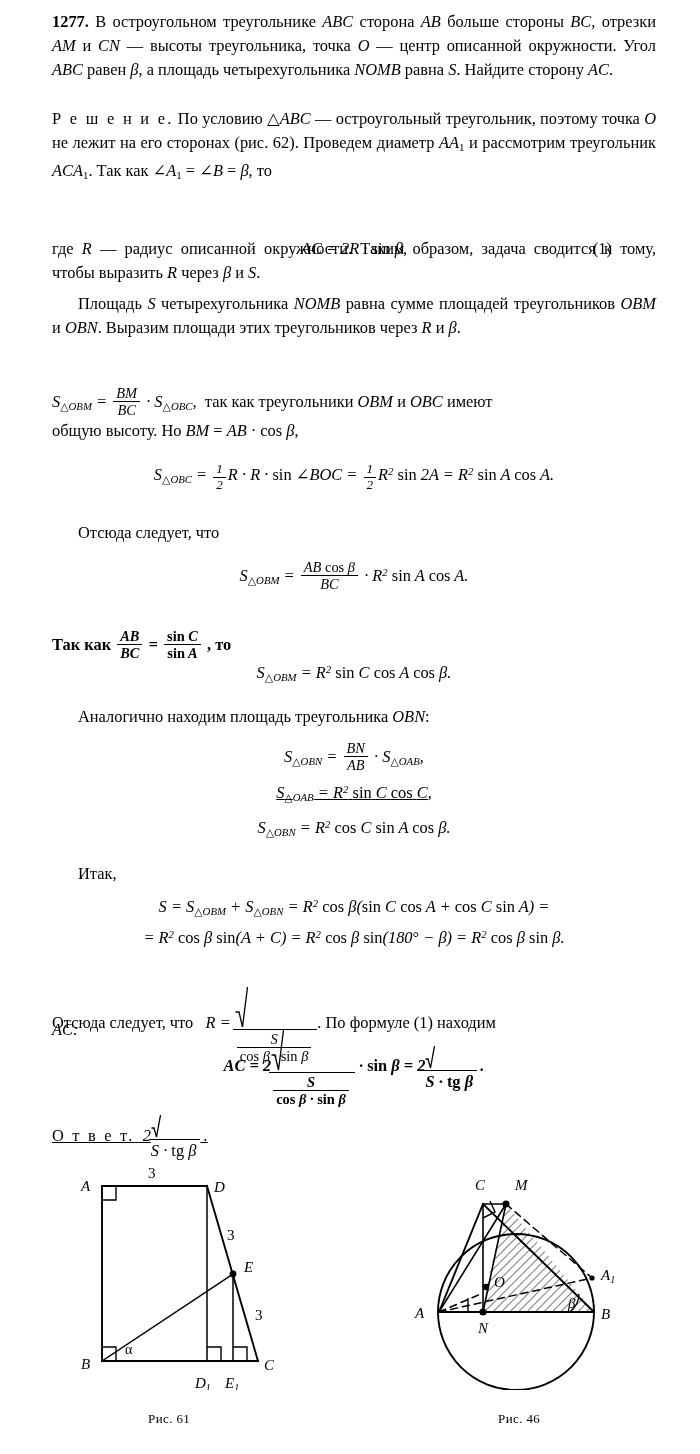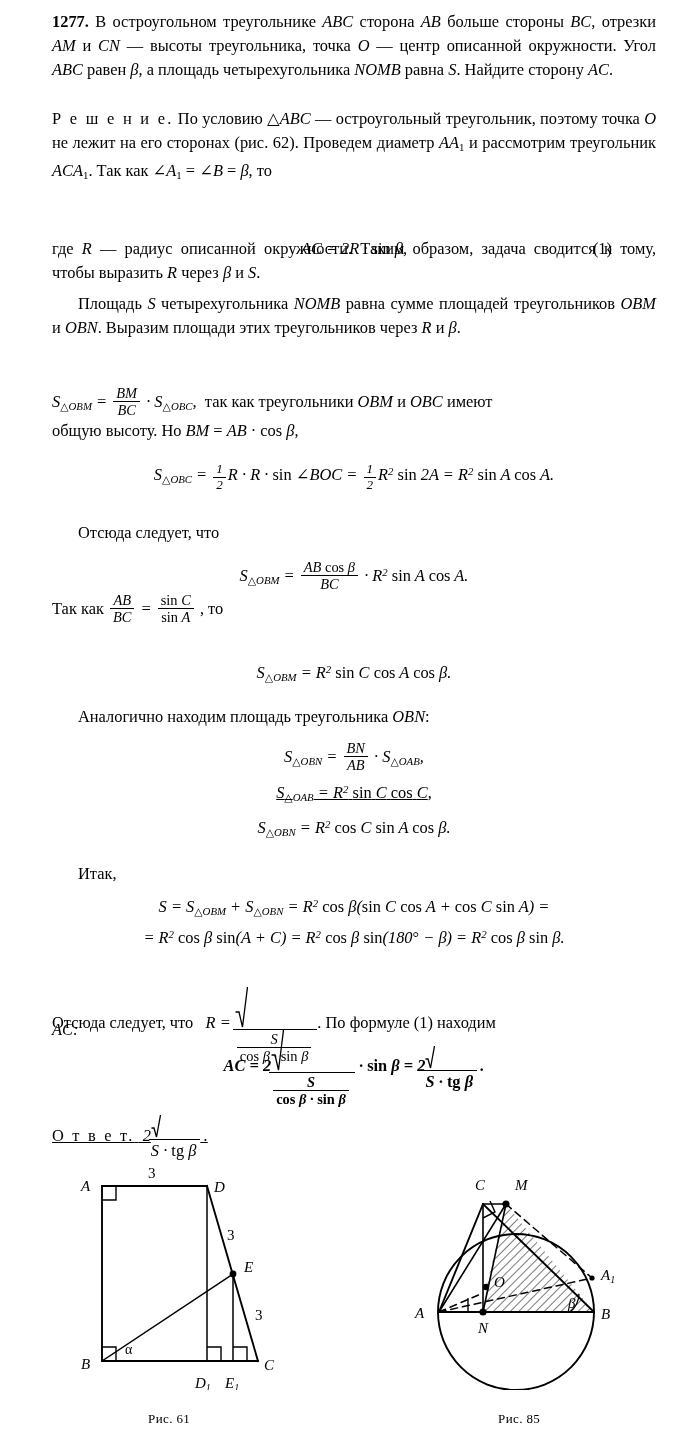--- a/index.html
+++ b/index.html
@@ -149,21 +149,21 @@
   </div>
 
   <div class="body-text indent" style="top:521px;">Отсюда следует, что</div>
 
   <div class="eq" style="top:559px;">
     <span><i>S</i><sub>△<i>OBM</i></sub> =
       <span class="frac"><span class="num"><i>AB</i> <span class="up">cos</span> <i>β</i></span><span class="den"><i>BC</i></span></span>
       · <i>R</i><sup>2</sup> <span class="up">sin</span> <i>A</i> <span class="up">cos</span> <i>A</i>.</span>
   </div>
 
-  <div class="eq left" style="top:592px;">
+  <div class="eq left" style="top:628px;font-weight:bold;">
     <span class="up">Так как</span>
     <span>
       <span class="frac"><span class="num"><i>AB</i></span><span class="den"><i>BC</i></span></span>
       =
       <span class="frac"><span class="num"><span class="up">sin</span> <i>C</i></span><span class="den"><span class="up">sin</span> <i>A</i></span></span>
     </span><span class="up">, то</span>
   </div>
 
   <div class="eq" style="top:663px;">
     <span><i>S</i><sub>△<i>OBM</i></sub> = <i>R</i><sup>2</sup>
@@ -341,15 +341,15 @@
       <text class="flabel" x="77" y="30">C</text>
       <text class="flabel" x="117" y="30">M</text>
       <text class="flabel" x="96" y="127">O</text>
       <text class="flabel" x="203" y="120">A<tspan font-size="10" dy="3">1</tspan></text>
       <text class="flabel" x="17" y="158">A</text>
       <text class="flabel" x="80" y="173">N</text>
       <text class="flabel" x="203" y="159">B</text>
       <text class="flabel" x="170" y="148" font-style="italic">β</text>
     </svg>
   </div>
-  <div class="figcap" style="left:498px; top:1411px;">Рис. 85</div>
+  <div class="figcap" style="left:498px; top:1411px;">Рис. 46</div>
 
 </div>
 
 </body></html>

